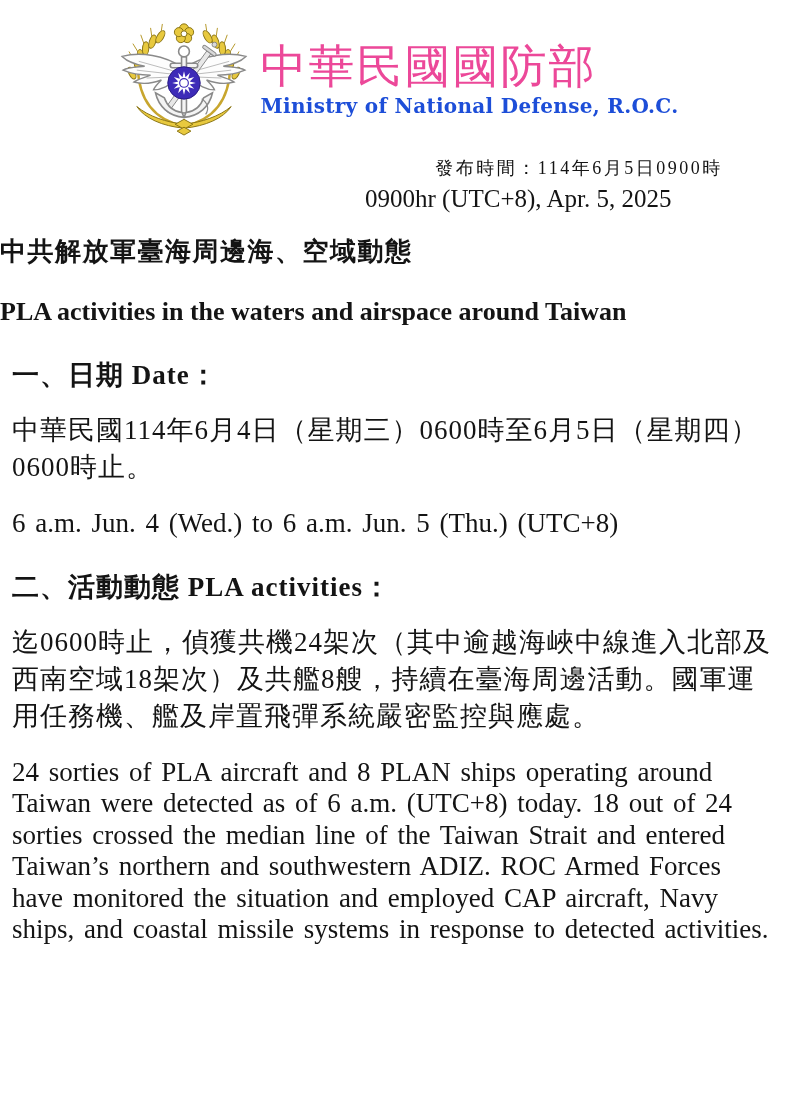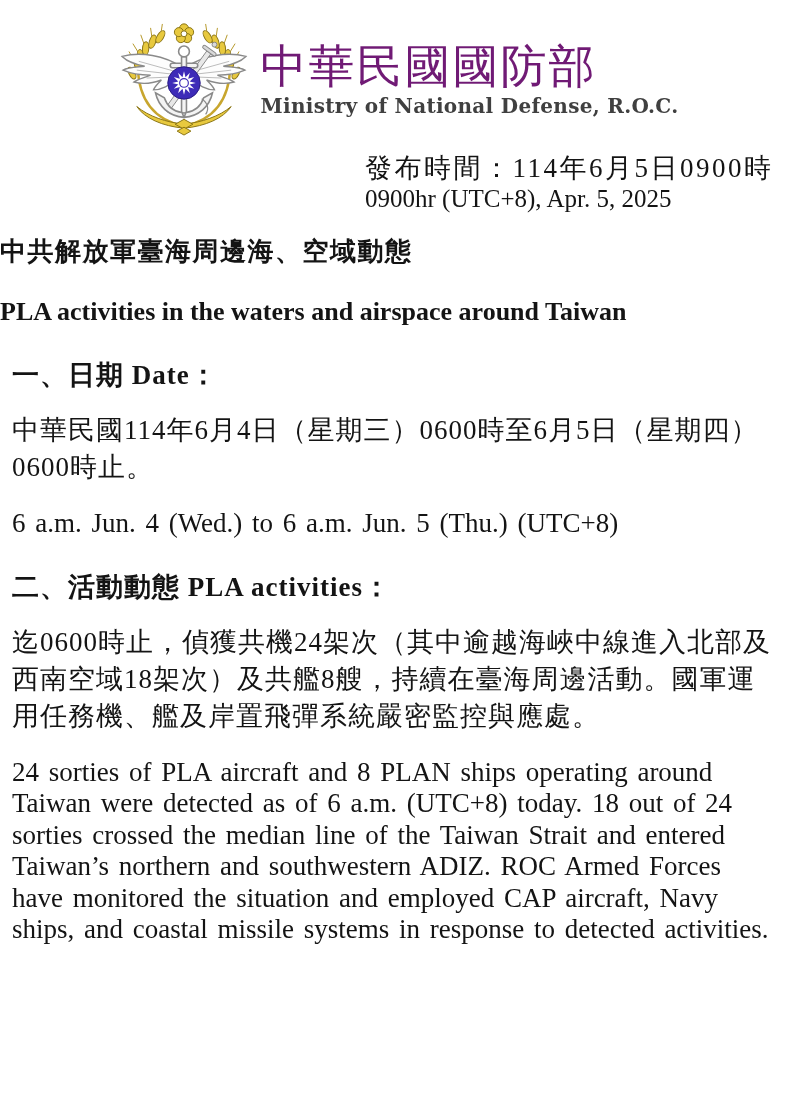--- a/index.html
+++ b/index.html
@@ -19,35 +19,35 @@
     align-items: center;
     justify-content: center;
     padding-top: 22px;
   }
   .emblem { width: 138px; height: 116px; flex: 0 0 auto; }
   .header-text { margin-left: 8px; }
   .agency-zh {
     font-size: 46px;
     line-height: 1.08;
     letter-spacing: 2px;
-    color: #701a75;
+    color: #ec4899;
     white-space: nowrap;
   }
   .agency-en {
     font-family: "DejaVu Serif", serif;
     font-size: 20px;
     font-weight: bold;
-    color: #404040;
+    color: #1d4ed8;
     letter-spacing: 0.3px;
     margin-top: 3px;
     white-space: nowrap;
   }
   
   .release { margin: 14px 0 0 365px; }
-  .release-zh { font-size: 27px; letter-spacing: 2.5px; line-height: 32px; white-space: nowrap; }
+  .release-zh { font-size: 18px; letter-spacing: 2.5px; line-height: 32px; white-space: nowrap; text-align: center; }
   .release-en { font-size: 25px; line-height: 30px; white-space: nowrap; }
   
   .doc-title { text-align: left; margin-top: 22px; }
   .title-zh { font-size: 26px; font-weight: bold; letter-spacing: 1.5px; line-height: 32px; }
   .title-en { font-size: 26px; font-weight: bold; line-height: 33px; margin-top: 27px; }
   
   .content { padding: 0 12px; }
   .sec-heading {
     font-size: 27px;
     font-weight: bold;

